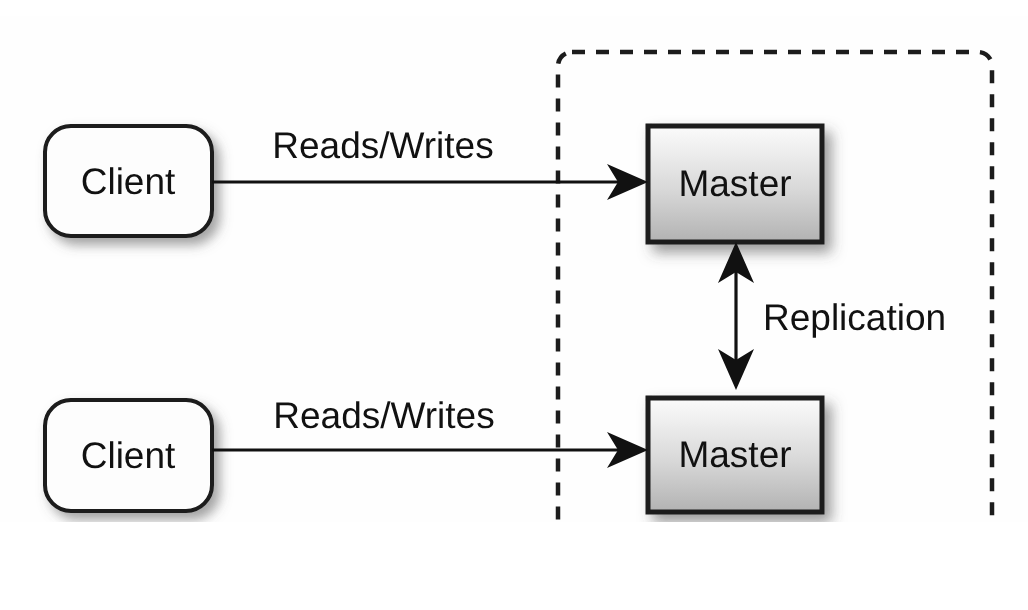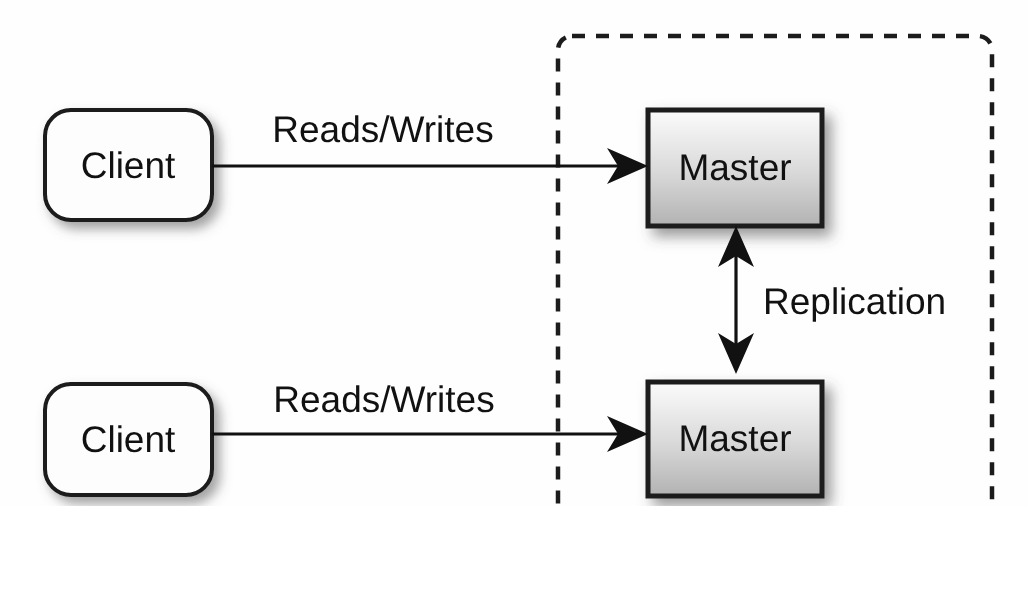--- a/index.html
+++ b/index.html
@@ -10,20 +10,21 @@
   }
   body {
     font-family: "Liberation Sans", sans-serif;
   }
   #canvas {
     position: relative;
     width: 1028px;
     height: 506px;
     background: #fefefe;
     overflow: hidden;
+    margin-top: 16px;
   }
   #diagram-svg {
     position: absolute;
     left: 0;
     top: 0;
     width: 1028px;
     height: 610px;
     display: block;
   }
   .node-label,

